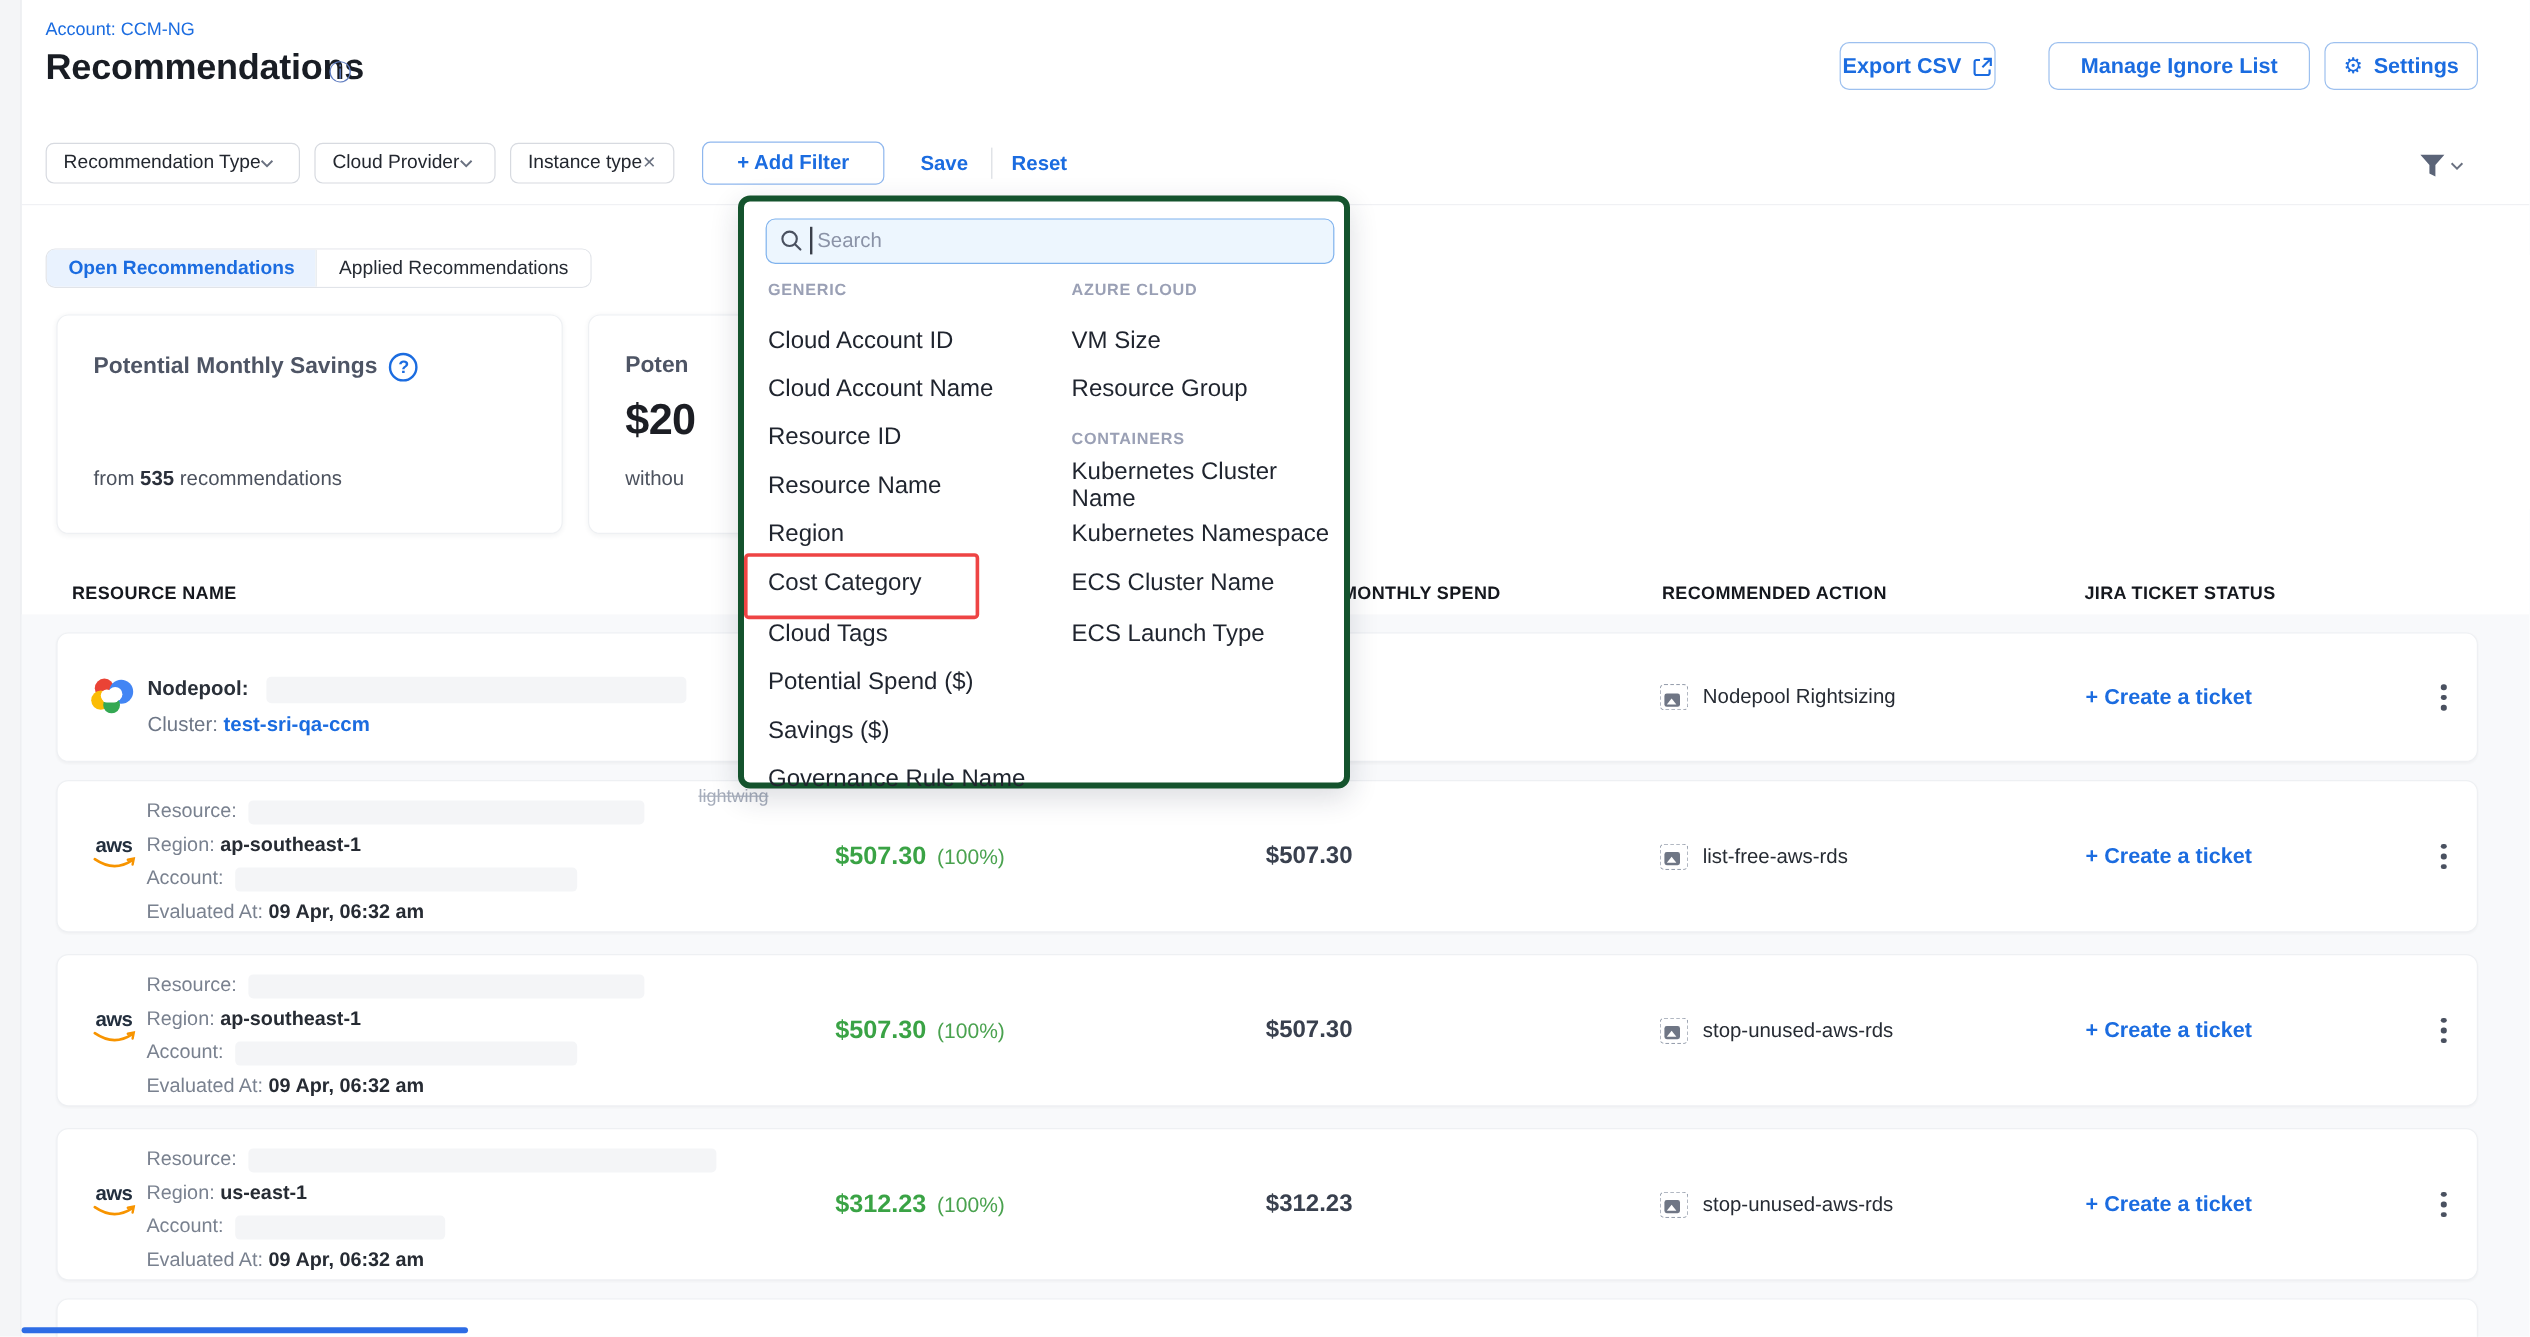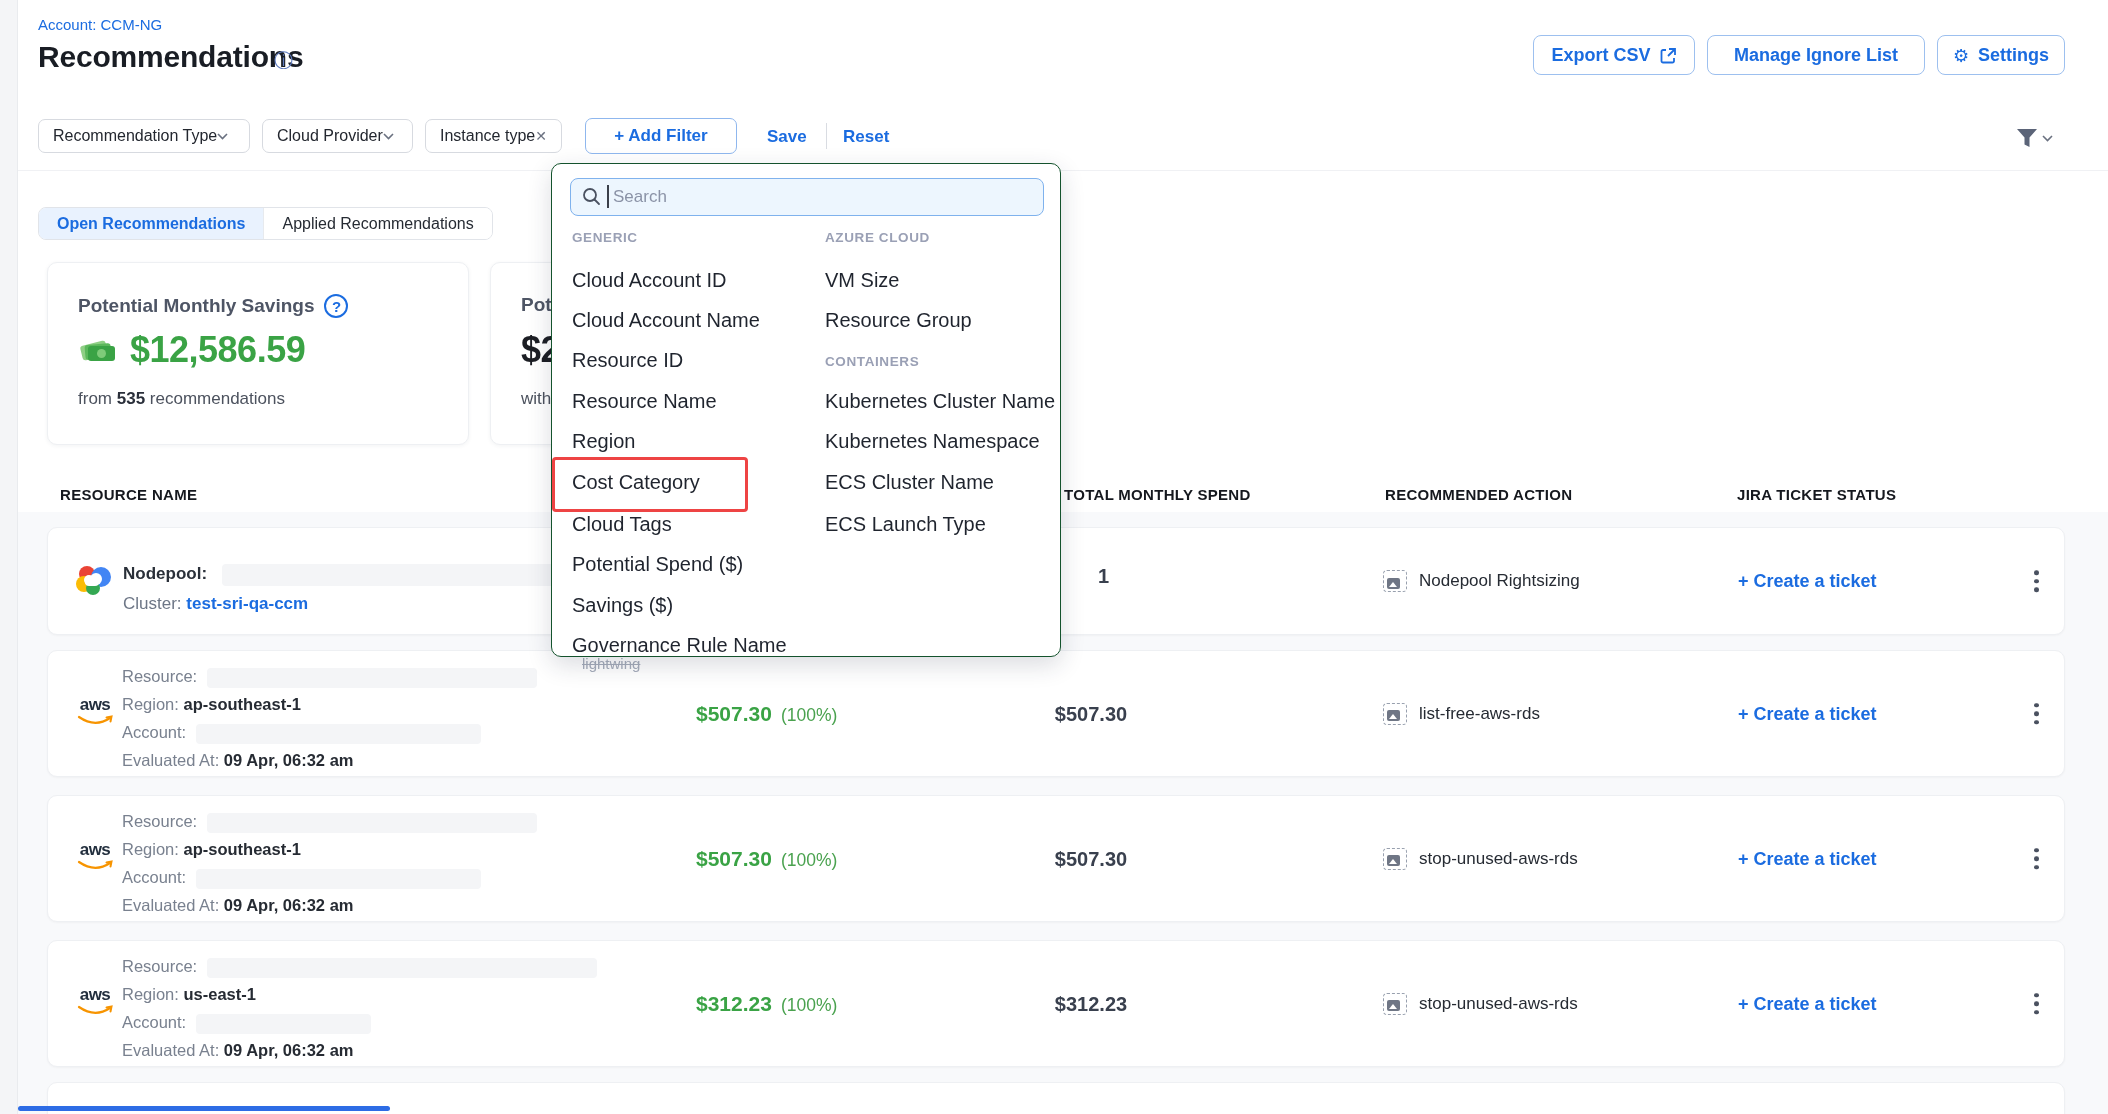--- a/index.html
+++ b/index.html
@@ -9,21 +9,21 @@
   
   .left-rail { position:absolute; left:0; top:0; width:18px; height:1114px; background:#f4f5f7; border-right:1px solid #e9ebee; }
 
   
   .breadcrumb { position:absolute; left:38px; top:16px; font-size:15px; color:#1b6ce0; cursor:pointer; }
   .page-title { position:absolute; left:38px; top:40px; font-size:30px; font-weight:bold; color:#191d24; letter-spacing:-0.2px; }
   .info-icon { position:absolute; left:274px; top:48px; font-family:"DejaVu Sans", sans-serif; font-size:19px; color:#5f7cc0; }
 
   .hdr-btn { position:absolute; top:35px; height:40px; border:1.5px solid #9dc0ef; border-radius:8px; background:#fff;
              color:#1b6ce0; font-size:18px; font-weight:bold; display:flex; align-items:center; justify-content:center; gap:9px; cursor:pointer; }
-  .btn-export { left:1533px; width:162px; }
+  .btn-export { left:1533px; width:130px; }
   .btn-ignore { left:1707px; width:218px; }
   .btn-settings { left:1937px; width:128px; }
   .gear-glyph { font-family:"DejaVu Sans", sans-serif; font-size:18px; font-weight:normal; }
 
   
   .filter-bar-divider { position:absolute; left:18px; top:170px; width:2090px; height:1px; background:#f0f1f4; }
   .chip { position:absolute; top:119px; height:34px; background:#fff; border:1px solid #d7dae0; border-radius:7px;
           display:flex; align-items:center; padding:0 14px; font-size:16px; color:#23272f; cursor:pointer; }
   .chip-1 { left:38px;  width:212px; }
   .chip-2 { left:262px; width:151px; }
@@ -89,21 +89,21 @@
   .cell-spend { position:absolute; left:958px; width:170px; top:50%; transform:translateY(-50%); text-align:center; font-size:20px; font-weight:bold; color:#39404e; }
   .spend-partial { position:absolute; left:1050px; top:37px; font-size:20px; font-weight:bold; color:#39404e; }
   .cell-action { position:absolute; left:1335px; top:50%; transform:translateY(-50%); display:flex; align-items:center; gap:12px; font-size:17px; color:#262b33; }
   .cell-jira { position:absolute; left:1690px; top:50%; transform:translateY(-50%); font-size:18px; font-weight:bold; color:#1b6ce0; cursor:pointer; }
   .kebab { position:absolute; left:1980px; top:50%; transform:translateY(-50%); display:flex; flex-direction:column; gap:4px; padding:6px; cursor:pointer; }
   .kebab i { width:4.5px; height:4.5px; border-radius:50%; background:#4a5160; }
 
   .peek-text { position:absolute; left:582px; top:655px; font-size:15px; color:#a6adbb; text-decoration:line-through; z-index:5; }
 
   
-  .dd-panel { position:absolute; left:551px; top:163px; width:510px; height:494px; background:#fff; border:1px solid #14532d;
+  .dd-panel { position:absolute; left:615px; top:163px; width:510px; height:494px; background:#fff; border:5px solid #14532d;
               border-radius:10px; box-shadow:0 8px 24px rgba(30,40,60,.16); z-index:40; }
   .dd-search { position:absolute; left:18px; top:14px; width:474px; height:38px; background:#edf6fe; border:1.5px solid #7fb2ed;
                border-radius:8px; font-size:17px; color:#30353f; padding:0 12px 0 42px; outline:none; font-family:"Liberation Sans", sans-serif; }
   .dd-search::placeholder { color:#8b93a7; }
   .dd-search-icon { position:absolute; left:30px; top:23px; z-index:2; }
   .dd-caret { position:absolute; left:55px; top:21px; width:1.5px; height:23px; background:#3a3f4a; z-index:2; }
   .dd-sec { position:absolute; font-size:13.5px; font-weight:bold; letter-spacing:.6px; color:#9aa0b5; }
   .dd-item { position:absolute; height:26px; display:flex; align-items:center; font-size:20px; color:#1f242e; cursor:pointer; }
   .dd-left { left:20px; }
   .dd-right { left:273px; }
@@ -175,29 +175,20 @@
 
   <div class="tab-group">
     <div class="tab active">Open Recommendations</div>
     <div class="tab inactive">Applied Recommendations</div>
   </div>
 
   <div class="card card-savings">
     <div class="card-title">
       <span>Potential Monthly Savings</span>
       <span class="q-icon">?</span>
-    </div>
-    <div class="card-value-row">
-      <svg width="40" height="30" viewBox="0 0 40 30">
-        <rect x="3" y="8" width="26" height="15" rx="3" fill="#8fcf85" transform="rotate(-14 16 15)"></rect>
-        <rect x="7" y="9" width="26" height="15" rx="3" fill="#5cb85c" transform="rotate(-5 20 16)"></rect>
-        <rect x="10" y="11" width="27" height="15" rx="3" fill="#3aa345"></rect>
-        <circle cx="23.5" cy="18.5" r="4.5" fill="#7ecb79"></circle>
-      </svg>
-      <span class="card-value-green">$12,586.59</span>
     </div>
     <div class="card-sub">
       <span>from </span><b>535</b><span> recommendations</span>
     </div>
   </div>
 
   <div class="card card-partial">
     <div class="card-title">
         <span>Poten</span>
       </div>

